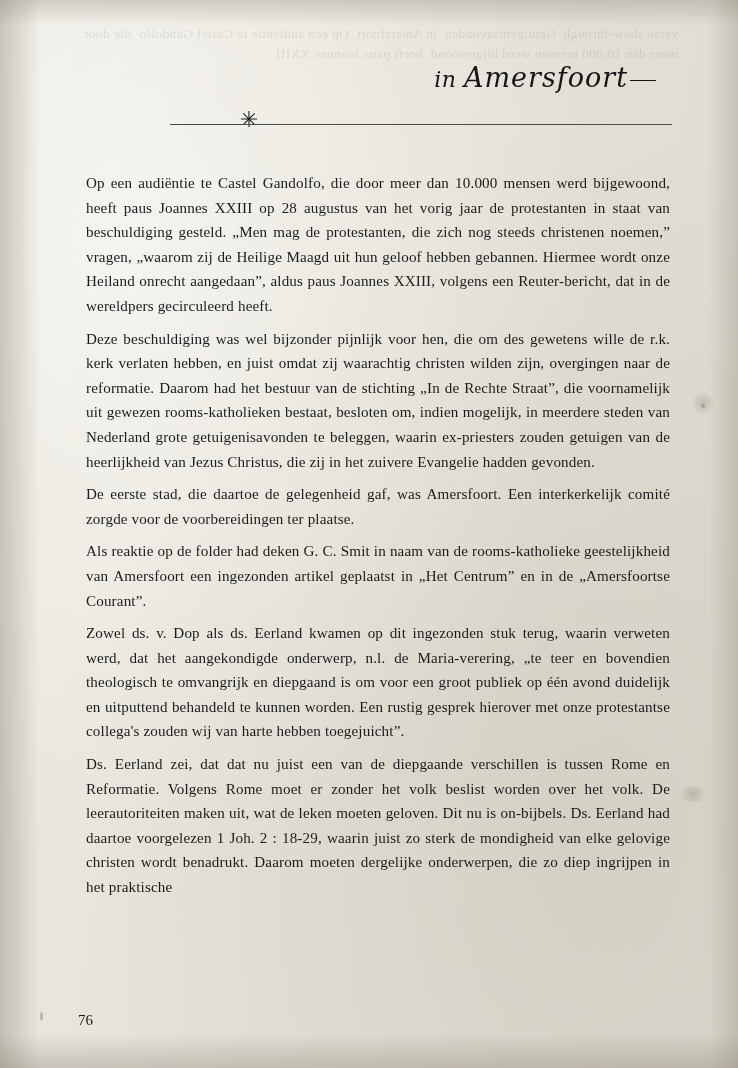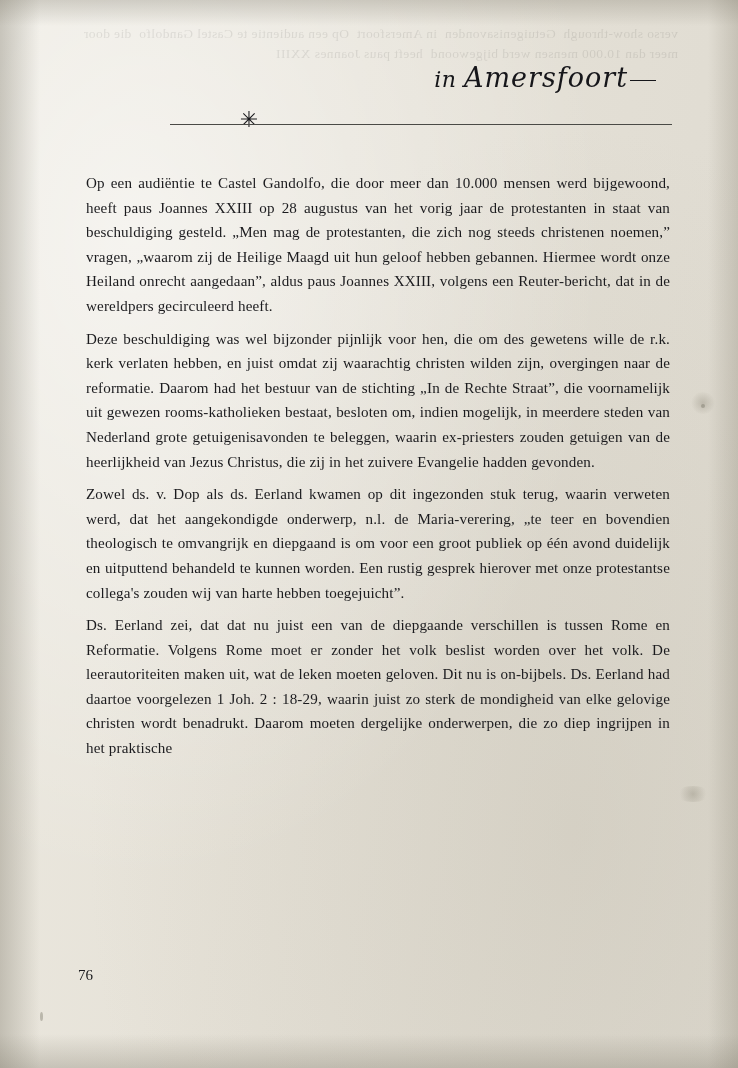--- a/index.html
+++ b/index.html
@@ -145,21 +145,21 @@
     letter-spacing: 0.15px;
     -webkit-font-smoothing: antialiased;
   }
   .body-text p {
     margin: 8px;
     text-indent: 0;
   }
   .page-number {
     position: absolute;
     left: 78px;
-    top: 967px;
+    top: 1012px;
     font-family: "Liberation Serif", serif;
     font-size: 15px;
     color: #1b1b1e;
   }
   .speck {
     position: absolute;
     border-radius: 50%;
     background: rgba(100,96,84,0.35);
     pointer-events: none;
   }
@@ -193,19 +193,21 @@
     <div class="title-sub"><span>in</span> <span class="place">Amersfoort</span></div>
 
     <div class="rule-row">
       <div class="star-icon">✳</div>
       <div class="rule-line"></div>
     </div>
 
     <div class="body-text">
       <p>Op een audiëntie te Castel Gandolfo, die door meer dan 10.000 mensen werd bijgewoond, heeft paus Joannes XXIII op 28 augustus van het vorig jaar de protestanten in staat van beschuldiging gesteld. „Men mag de protestanten, die zich nog steeds christenen noemen,” vragen, „waarom zij de Heilige Maagd uit hun geloof hebben gebannen. Hiermee wordt onze Heiland onrecht aangedaan”, aldus paus Joannes XXIII, volgens een Reuter-bericht, dat in de wereldpers gecirculeerd heeft.</p>
       <p>Deze beschuldiging was wel bijzonder pijnlijk voor hen, die om des gewetens wille de r.k. kerk verlaten hebben, en juist omdat zij waarachtig christen wilden zijn, overgingen naar de reformatie. Daarom had het bestuur van de stichting „In de Rechte Straat”, die voornamelijk uit gewezen rooms-katholieken bestaat, besloten om, indien mogelijk, in meerdere steden van Nederland grote getuigenisavonden te beleggen, waarin ex-priesters zouden getuigen van de heerlijkheid van Jezus Christus, die zij in het zuivere Evangelie hadden gevonden.</p>
+      <p>De eerste stad, die daartoe de gelegenheid gaf, was Amersfoort. Een interkerkelijk comité zorgde voor de voorbereidingen ter plaatse.</p>
+      <p>Als reaktie op de folder had deken G. C. Smit in naam van de rooms-katholieke geestelijkheid van Amersfoort een ingezonden artikel geplaatst in „Het Centrum” en in de „Amersfoortse Courant”.</p>
       <p>Zowel ds. v. Dop als ds. Eerland kwamen op dit ingezonden stuk terug, waarin verweten werd, dat het aangekondigde onderwerp, n.l. de Maria-verering, „te teer en bovendien theologisch te omvangrijk en diepgaand is om voor een groot publiek op één avond duidelijk en uitputtend behandeld te kunnen worden. Een rustig gesprek hierover met onze protestantse collega's zouden wij van harte hebben toegejuicht”.</p>
       <p>Ds. Eerland zei, dat dat nu juist een van de diepgaande verschillen is tussen Rome en Reformatie. Volgens Rome moet er zonder het volk beslist worden over het volk. De leerautoriteiten maken uit, wat de leken moeten geloven. Dit nu is on-bijbels. Ds. Eerland had daartoe voorgelezen 1 Joh. 2 : 18-29, waarin juist zo sterk de mondigheid van elke gelovige christen wordt benadrukt. Daarom moeten dergelijke onderwerpen, die zo diep ingrijpen in het praktische</p>
     </div>
   </div>
 
   <div class="page-number">76</div>
 </div>
 
 </body></html>

